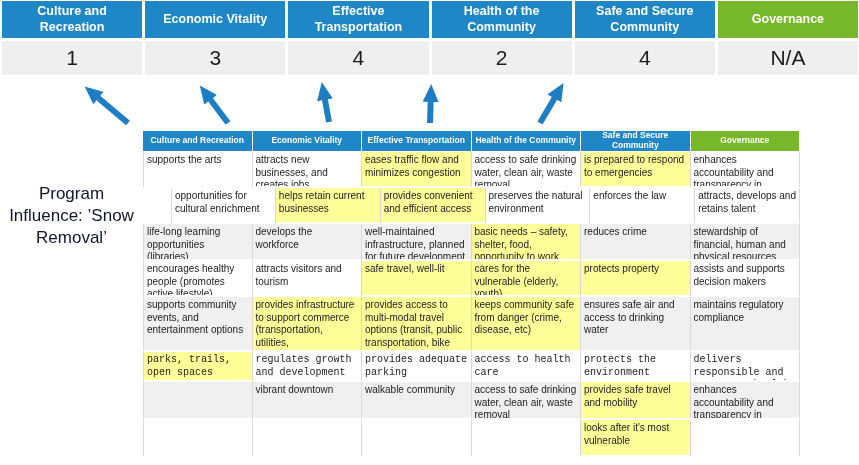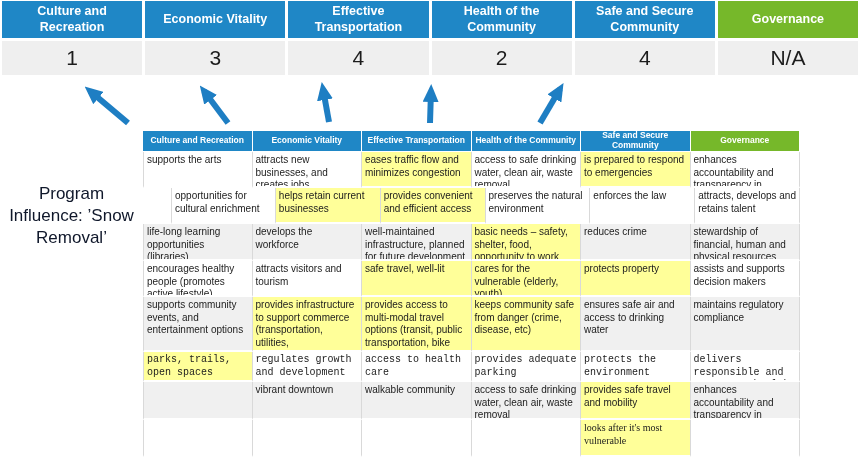--- a/index.html
+++ b/index.html
@@ -120,34 +120,34 @@
         <div class="m-cell shade">supports community events, and entertainment options</div>
         <div class="m-cell hl">provides infrastructure to support commerce (transportation, utilities, internet/communications, smart cities, etc)</div>
         <div class="m-cell hl">provides access to multi-modal travel options (transit, public transportation, bike lanes, trails)</div>
         <div class="m-cell hl">keeps community safe from danger (crime, disease, etc)</div>
         <div class="m-cell shade">ensures safe air and access to drinking water</div>
         <div class="m-cell shade">maintains regulatory compliance</div>
       </div>
       <div class="m-row" style="height: 30px; font-family: Liberation Mono, monospace;">
         <div class="m-cell hl">parks, trails, open spaces</div>
         <div class="m-cell">regulates growth and development</div>
+        <div class="m-cell">provides adequate parking</div>
         <div class="m-cell">access to health care</div>
-        <div class="m-cell">provides adequate parking</div>
         <div class="m-cell">protects the environment</div>
         <div class="m-cell">delivers responsible and courteous health</div>
       </div>
       <div class="m-row" style="height: 38px;">
         <div class="m-cell shade"></div>
         <div class="m-cell shade">vibrant downtown</div>
         <div class="m-cell shade">walkable community</div>
         <div class="m-cell shade">access to safe drinking water, clean air, waste removal</div>
         <div class="m-cell hl">provides safe travel and mobility</div>
         <div class="m-cell shade">enhances accountability and transparency in operations</div>
       </div>
-      <div class="m-row" style="height: 37px; font-family: Liberation Serif, serif;">
+      <div class="m-row" style="height: 37px;">
         <div class="m-cell"></div>
         <div class="m-cell"></div>
         <div class="m-cell"></div>
         <div class="m-cell"></div>
         <div class="m-cell hl">looks after it's most vulnerable</div>
         <div class="m-cell"></div>
       </div>
     </div>
 
 </div>

